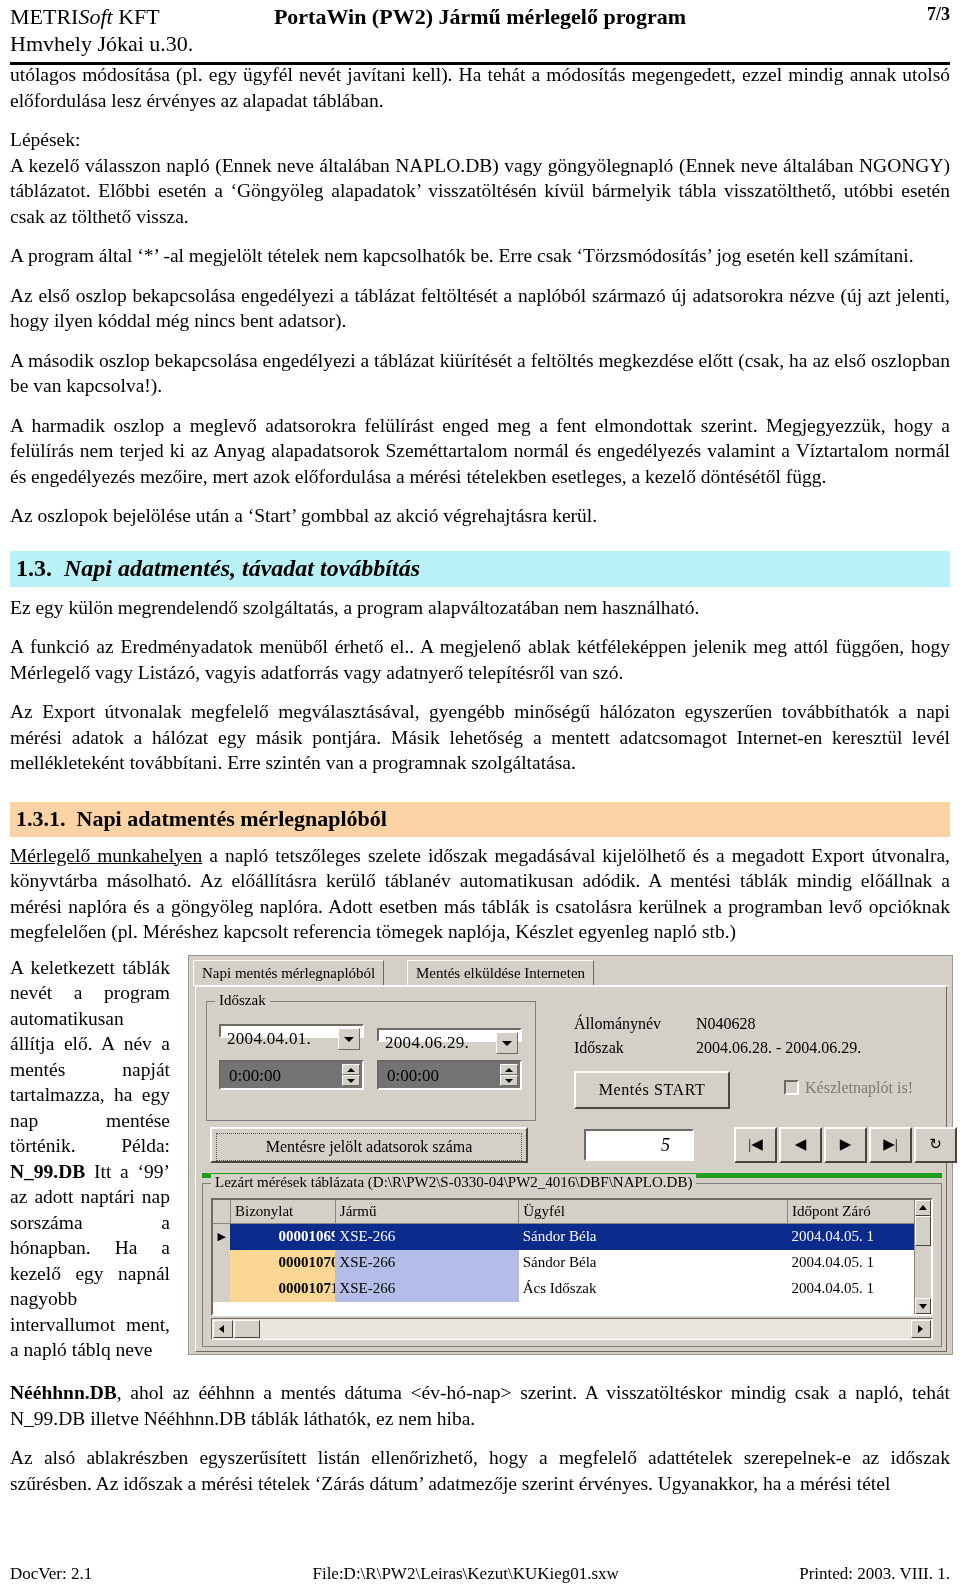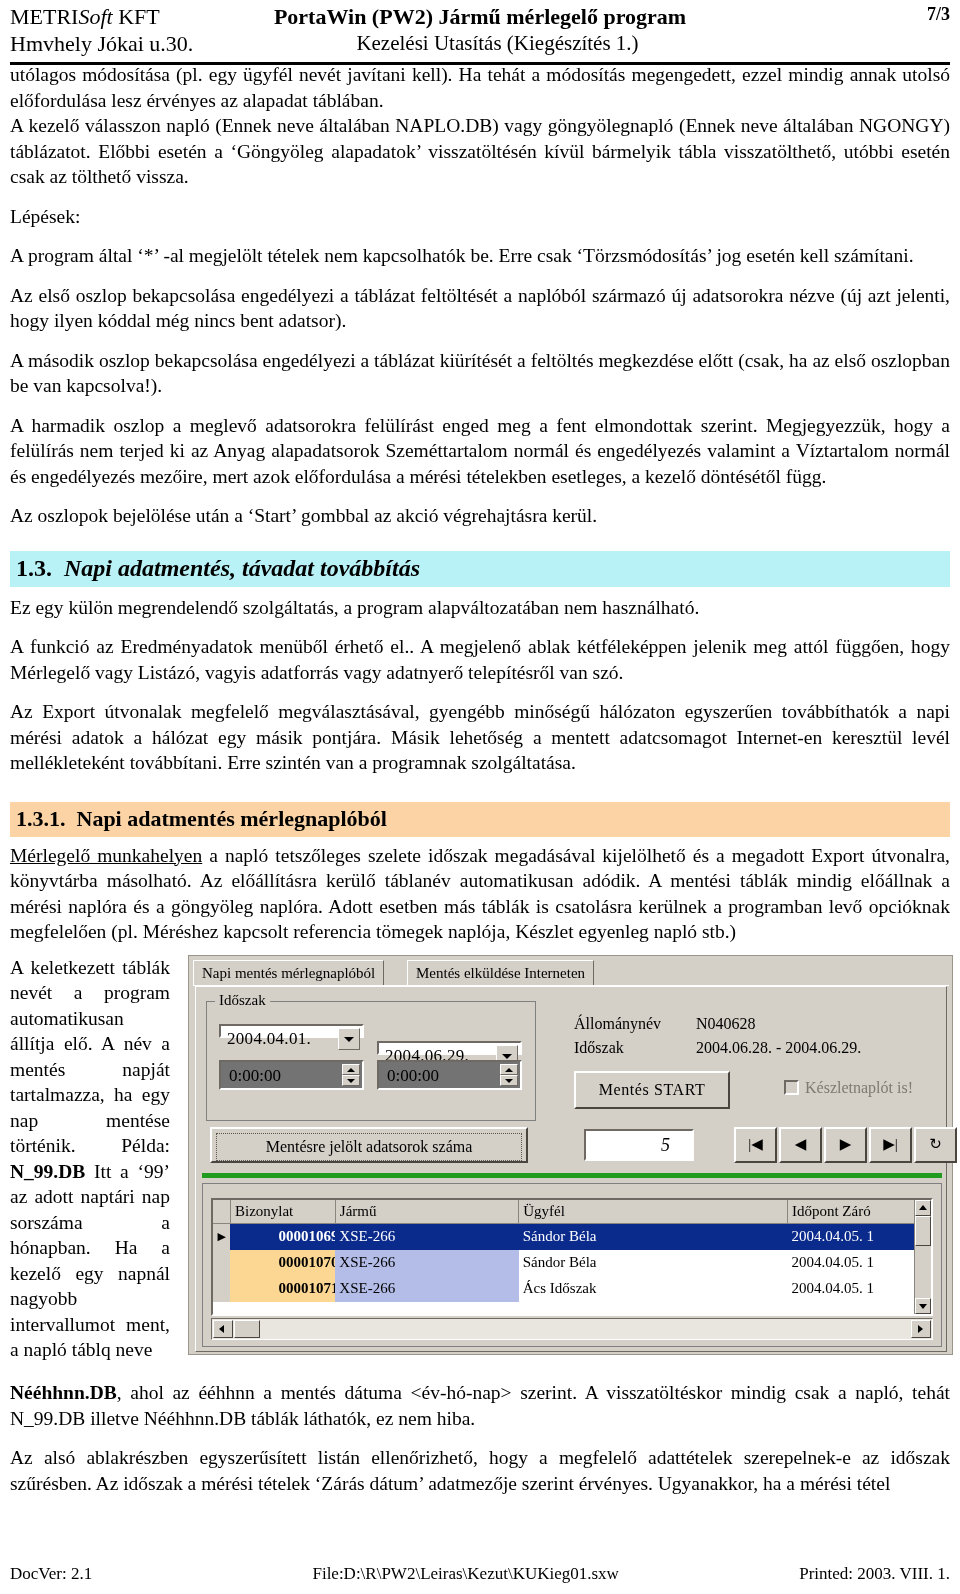--- a/index.html
+++ b/index.html
@@ -236,21 +236,21 @@
   }
   .combo .arrowbtn::after {
     content: "";
     position: absolute;
     left: 5px; top: 8px;
     border-left: 5px solid transparent;
     border-right: 5px solid transparent;
     border-top: 5px solid #000;
   }
   .cmb1 { left: 12px; top: 22px; width: 145px; }
-  .cmb2 { left: 170px; top: 39px; width: 145px; }
+  .cmb2 { left: 170px; top: 26px; width: 145px; }
 
   
   .spin {
     position: absolute;
     background: #737373;
     border: 2px solid;
     border-color: #6e6a63 #ffffff #ffffff #6e6a63;
     box-sizing: border-box;
     height: 30px;
   }
@@ -589,30 +589,29 @@
 <div class="page">
 
   <div class="doc-header">
     <div class="hdr-row">
       <div class="hdr-left"><span>METRI</span><span class="ital">Soft</span><span> KFT</span></div>
       <div class="hdr-center">PortaWin (PW2) Jármű mérlegelő program</div>
       <div class="hdr-right">7/3</div>
     </div>
     <div class="hdr-row">
       <div class="hdr-left">Hmvhely Jókai u.30.</div>
-      <div class="hdr-center sub">Kezelési Utasítás (Kiegészítés 1.)</div>
     </div>
     <div class="hdr-rule"></div>
   </div>
 
   <div class="body-area">
 
     <p class="t">utólagos módosítása (pl. egy ügyfél nevét javítani kell). Ha tehát a módosítás megengedett, ezzel mindig annak utolsó előfordulása lesz érvényes az alapadat táblában.</p>
+    <p class="t gap">Lépések:</p>
     <p class="t nogap">A kezelő válasszon napló (Ennek neve általában NAPLO.DB) vagy göngyölegnapló (Ennek neve általában NGONGY) táblázatot. Előbbi esetén a ‘Göngyöleg alapadatok’ visszatöltésén kívül bármelyik tábla visszatölthető, utóbbi esetén csak az tölthető vissza.</p>
-    <p class="t gap">Lépések:</p>
     <p class="t gap">A program által ‘*’ -al megjelölt tételek nem kapcsolhatók be. Erre csak ‘Törzsmódosítás’ jog esetén kell számítani.</p>
     <p class="t gap">Az első oszlop bekapcsolása engedélyezi a táblázat feltöltését a naplóból származó új adatsorokra nézve (új azt jelenti, hogy ilyen kóddal még nincs bent adatsor).</p>
     <p class="t gap">A második oszlop bekapcsolása engedélyezi a táblázat kiürítését a feltöltés megkezdése előtt (csak, ha az első oszlopban be van kapcsolva!).</p>
     <p class="t gap">A harmadik oszlop a meglevő adatsorokra felülírást enged meg a fent elmondottak szerint. Megjegyezzük, hogy a felülírás nem terjed ki az Anyag alapadatsorok Szeméttartalom normál és engedélyezés valamint a Víztartalom normál és engedélyezés mezőire, mert azok előfordulása a mérési tételekben esetleges, a kezelő döntésétől függ.</p>
     <p class="t gap">Az oszlopok bejelölése után a ‘Start’ gombbal az akció végrehajtásra kerül.</p>
 
     <div class="h2">
       <span class="num">1.3.</span>&nbsp;&nbsp;<span>Napi adatmentés, távadat továbbítás</span>
     </div>
 
@@ -704,20 +703,21 @@
                   <span class="gl">▶|</span>
                 </div>
               <div class="navbtn">
                   <span class="gl">↻</span>
                 </div>
             </div>
 
             <div class="greenline"></div>
 
             <div class="gbox g-grid">
+              <div class="legend">Lezárt mérések táblázata (D:\R\PW2\S-0330-04\PW2_4016\DBF\NAPLO.DB)</div>
 
               <div class="grid">
                 <table>
                   <colgroup>
                     <col class="col-ind">
                       <col class="col-biz">
                       <col class="col-jar">
                       <col class="col-ugy">
                       <col class="col-idp">
                   </colgroup>

